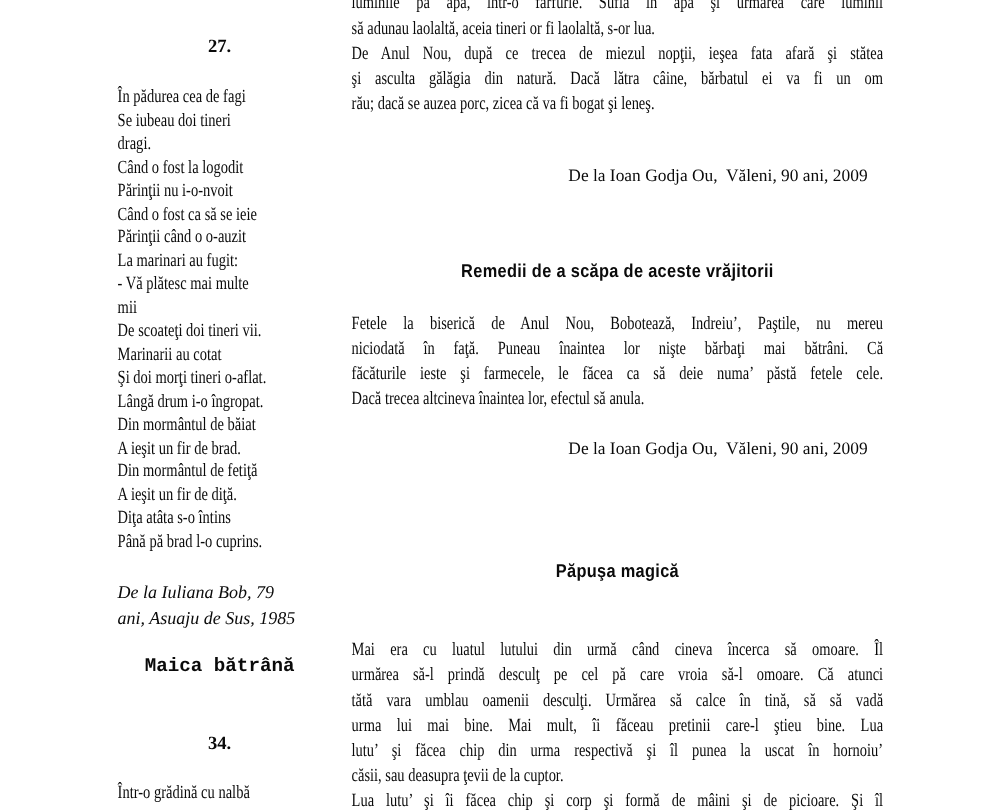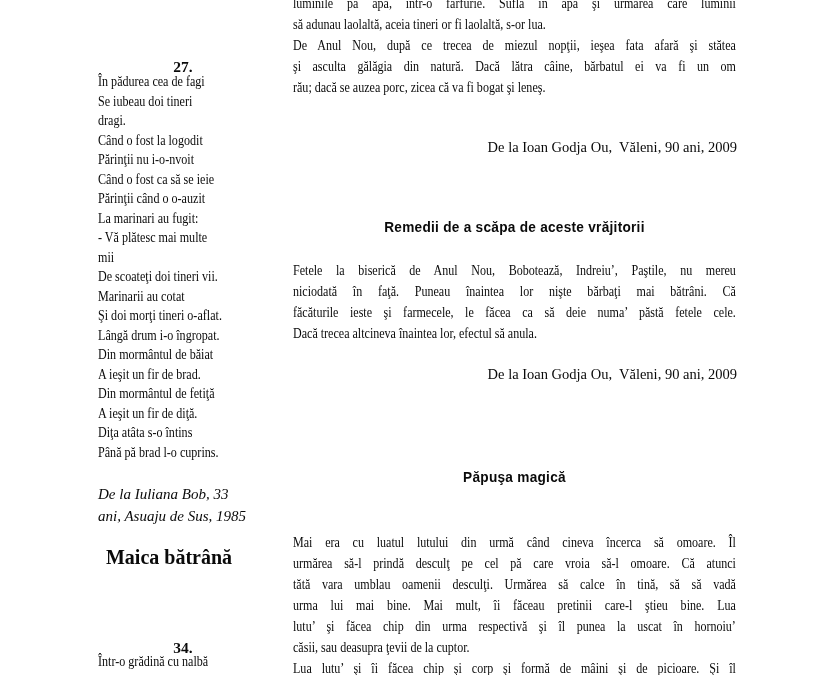--- a/index.html
+++ b/index.html
@@ -20,21 +20,20 @@
     font-family: "Liberation Serif", serif;
   }
   
   .lc-num {
     position: absolute;
     left: 98px;
     width: 170px;
     text-align: center;
     font-weight: bold;
     font-size: 15.5px;
-    margin-top: 28px;
   }
   #num27 { top: 30px; }
   #num28 { top: 611px; }
   .poem {
     position: absolute;
     left: 98px;
     width: 230px;
     font-size: 15.5px;
     line-height: 19.5px;
     transform: scaleX(0.78);
@@ -46,26 +45,27 @@
   .attr-left {
     position: absolute;
     left: 98px;
     top: 483px;
     font-style: italic;
     font-size: 15px;
     line-height: 22px;
   }
   .lc-heading {
     position: absolute;
-    left: 84px;
+    left: 98px;
     top: 546px;
     width: 170px;
     text-align: center;
     font-weight: bold;
-    font-size: 20px;
+    font-size: 16px;
+    font-family: Liberation Mono, monospace;
   }
   
   .rc-par {
     position: absolute;
     left: 293px;
     width: 570px;
     font-size: 15.5px;
     line-height: 21px;
     transform: scaleX(0.777);
     transform-origin: 0 0;
@@ -74,21 +74,21 @@
   #p2 { top: 259px; }
   #p3 { top: 531px; }
   #p4 { top: 657px; }
   .tline { text-align: left; }
   .tline.j {
     text-align: justify;
     text-align-last: justify;
   }
   .attr-right {
     position: absolute;
-    left: 307px;
+    left: 293px;
     width: 443px;
     box-sizing: border-box;
     padding-right: 13px;
     text-align: right;
     font-size: 14.5px;
     white-space: pre-wrap;
   }
   #attr1 { top: 139px; }
   #attr2 { top: 366px; }
   .rc-heading {
@@ -109,21 +109,21 @@
 </head>
 <body>
 
 <div class="page">
 
   <div class="lc-num" id="num27">27.</div>
 
   <div class="poem" id="poem27"><div class="tline">În pădurea cea de fagi</div><div class="tline">Se iubeau doi tineri</div><div class="tline">dragi.</div><div class="tline">Când o fost la logodit</div><div class="tline">Părinţii nu i-o-nvoit</div><div class="tline">Când o fost ca să se ieie</div><div class="tline">Părinţii când o o-auzit</div><div class="tline">La marinari au fugit:</div><div class="tline">- Vă plătesc mai multe</div><div class="tline">mii</div><div class="tline">De scoateţi doi tineri vii.</div><div class="tline">Marinarii au cotat</div><div class="tline">Şi doi morţi tineri o-aflat.</div><div class="tline">Lângă drum i-o îngropat.</div><div class="tline">Din mormântul de băiat</div><div class="tline">A ieşit un fir de brad.</div><div class="tline">Din mormântul de fetiţă</div><div class="tline">A ieşit un fir de diţă.</div><div class="tline">Diţa atâta s-o întins</div><div class="tline">Până pă brad l-o cuprins.</div></div>
 
   <div class="attr-left">
-    <div>De la Iuliana Bob, 33</div>
+    <div>De la Iuliana Bob, 79</div>
     <div>ani, Asuaju de Sus, 1985</div>
   </div>
 
   <div class="lc-heading">Maica bătrână</div>
 
   <div class="lc-num" id="num28">34.</div>
 
   <div class="poem" id="poem28">Într-o grădină cu nalbă</div>
 
   <div class="rc-par" id="p1">

